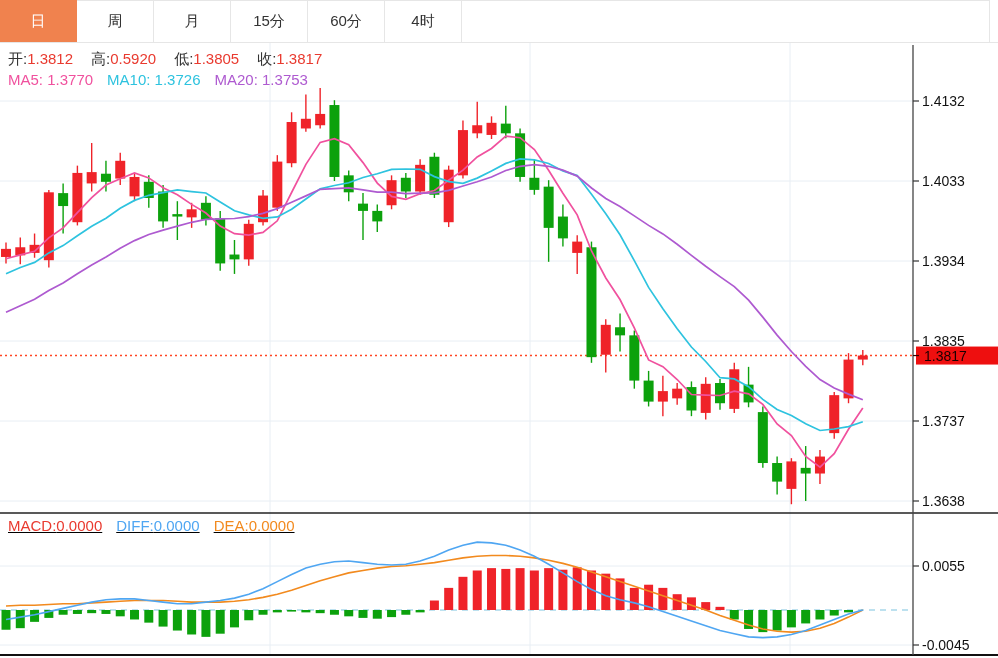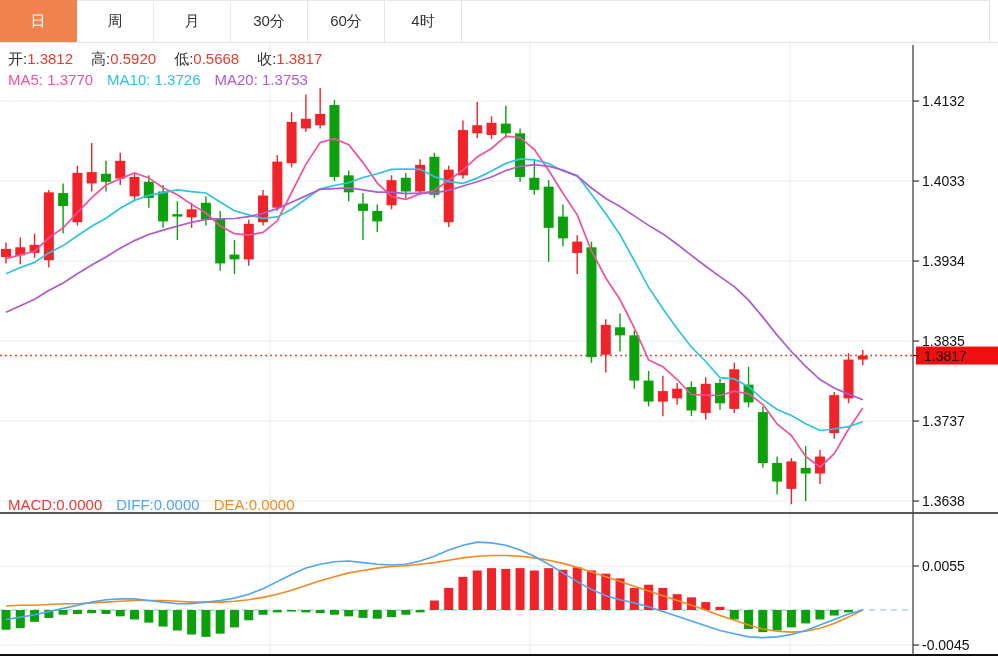--- a/index.html
+++ b/index.html
@@ -11,21 +11,21 @@
             border-bottom:1px solid #e6e6e6;}
   .tab{width:77px;box-sizing:border-box;border-right:1px solid #e6e6e6;border-top:1px solid #e6e6e6;
        display:flex;align-items:center;justify-content:center;font-size:15px;color:#333;cursor:pointer;}
   .tab.active{background:#F0824E;color:#fff;border-top:1px solid #F0824E;border-right:1px solid #F0824E;}
   .tab-spacer{flex:1;border-right:1px solid #e6e6e6;border-top:1px solid #e6e6e6;}
   .tab-edge{width:8px;}
   
   .row{position:absolute;left:8px;white-space:nowrap;font-size:15px;}
   #ohlc-row{top:50px;}
   #ma-row{top:71px;text-align:center;}
-  #macd-row{top:496px;}
+  #macd-row{top:517px;text-decoration:underline;}
   .lbl{color:#333;}
   .val-red{color:#E93A2F;}
   .gap{margin-right:18px;text-align:center;}
   .sgap{margin-right:14px;}
 </style>
 </head>
 <body>
 
 <div id="page">
   <svg id="chart-canvas" width="998" height="658">
@@ -274,29 +274,29 @@
         <rect x="916" y="346.5454545454552" width="82" height="18" fill="#EE0F0F"></rect>
         <line x1="913" y1="355.5454545454552" x2="919" y2="355.5454545454552" stroke="#300" stroke-width="1.2"></line>
         <text x="924" y="360.5454545454552" fill="#1A0000" font-size="14">1.3817</text>
       </g>
     </svg>
 
   <div id="tabstrip">
       <div class="tab active">日</div>
       <div class="tab">周</div>
       <div class="tab">月</div>
-      <div class="tab">30分</div>
+      <div class="tab">15分</div>
       <div class="tab">60分</div>
       <div class="tab">4时</div>
       <div class="tab-spacer"></div>
       <div class="tab-edge"></div>
     </div>
 
   <div id="ohlc-row" class="row">
-    <span class="lbl">开:</span><span class="val-red gap">1.3812</span><span class="lbl">高:</span><span class="val-red gap">0.5920</span><span class="lbl">低:</span><span class="val-red gap">0.5668</span><span class="lbl">收:</span><span class="val-red">1.3817</span>
+    <span class="lbl">开:</span><span class="val-red gap">1.3812</span><span class="lbl">高:</span><span class="val-red gap">0.5920</span><span class="lbl">低:</span><span class="val-red gap">1.3805</span><span class="lbl">收:</span><span class="val-red">1.3817</span>
   </div>
 
   <div id="ma-row" class="row">
     <span id="ma5l" style="color: rgb(240, 81, 158);">MA5:</span> <span id="ma5v" class="sgap" style="color: rgb(240, 81, 158);">1.3770</span><span id="ma10l" style="color: rgb(46, 195, 223);">MA10:</span> <span id="ma10v" class="sgap" style="color: rgb(46, 195, 223);">1.3726</span><span id="ma20l" style="color: rgb(174, 90, 208);">MA20:</span> <span id="ma20v" style="color: rgb(174, 90, 208);">1.3753</span>
   </div>
 
   <div id="macd-row" class="row">
     <span id="macdl" style="color: rgb(233, 58, 47);">MACD:</span><span id="macdv" class="sgap" style="color: rgb(233, 58, 47);">0.0000</span><span id="diffl" style="color: rgb(79, 166, 242);">DIFF:</span><span id="diffv" class="sgap" style="color: rgb(79, 166, 242);">0.0000</span><span id="deal" style="color: rgb(242, 138, 30);">DEA:</span><span id="deav" style="color: rgb(242, 138, 30);">0.0000</span>
   </div>
 </div>

